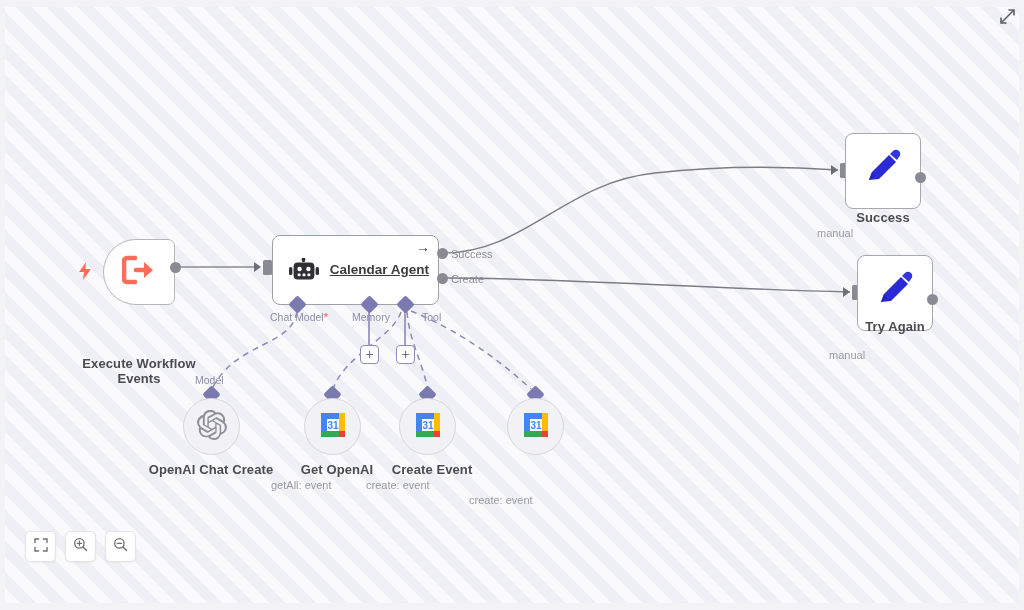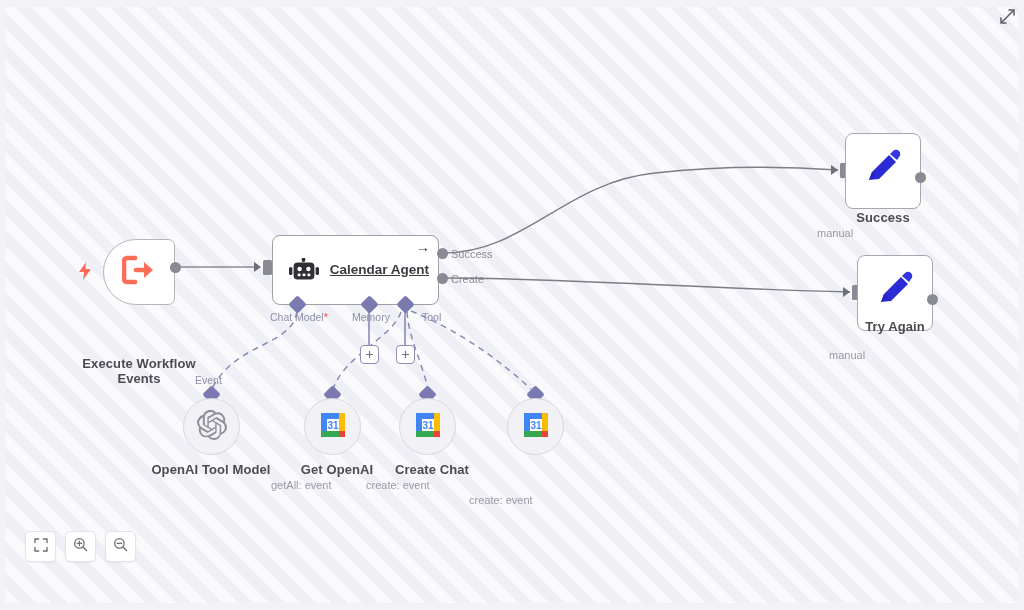--- a/index.html
+++ b/index.html
@@ -283,30 +283,30 @@
           <path d="M6 31 L9 23 L26 6 L33 13 L16 30 Z" fill="#2b2bd6"></path>
           <path d="M27 5 L30 2 A3.6 3.6 0 0 1 36 8 L34 11 Z" fill="#3535e0"></path>
           <path d="M6 31 L9 23 L13 27 Z" fill="#2525bd"></path>
         </svg>
       </span>
     </div>
     <div class="port-dot" style="left:922px; top:287px;"></div>
     <div class="nlabel" style="left:824px; top:312px; width:132px;text-align:center;">Try Again</div>
     <div class="nsub" style="left:824px; top:342px; width:132px;">manual</div>
 
-    <div class="portlabel" style="left:190px; top:367px;">Event</div>
+    <div class="portlabel" style="left:190px; top:367px;">Model</div>
     <div class="diamond" style="left:200px; top:381px;"></div>
     <div class="circ-box" style="left:178px; top:391px;">
       <span>
         <svg width="30" height="30" viewBox="0 0 24 24">
           <path fill="#8f8f99" d="M22.28 9.82a5.99 5.99 0 0 0-.52-4.91 6.05 6.05 0 0 0-6.5-2.9A6 6 0 0 0 4.98 3.8a5.99 5.99 0 0 0-4 2.9 6.05 6.05 0 0 0 .74 7.1 5.98 5.98 0 0 0 .51 4.91 6.05 6.05 0 0 0 6.5 2.9A5.98 5.98 0 0 0 13.26 24a6.06 6.06 0 0 0 5.77-4.21 5.99 5.99 0 0 0 4-2.9 6.06 6.06 0 0 0-.75-7.07zM13.26 22.43a4.48 4.48 0 0 1-2.88-1.04l.14-.08 4.78-2.76a.8.8 0 0 0 .39-.68v-6.74l2.02 1.17a.07.07 0 0 1 .4.06v5.58a4.5 4.5 0 0 1-4.5 4.49zM3.6 18.3a4.47 4.47 0 0 1-.54-3.01l.14.09 4.79 2.76a.77.77 0 0 0 .78 0l5.84-3.37v2.33a.08.08 0 0 1-.03.07l-4.84 2.79a4.5 4.5 0 0 1-6.14-1.65zM2.34 7.9a4.49 4.49 0 0 1 2.35-1.97V11.6a.77.77 0 0 0 .38.68l5.82 3.36L8.87 16.8a.07.07 0 0 1-.07 0l-4.83-2.8a4.5 4.5 0 0 1-1.64-6.14zm16.6 3.86l-5.83-3.4L15.13 7.2a.07.07 0 0 1 .07 0l4.83 2.79a4.49 4.49 0 0 1-.68 8.1v-5.65a.8.8 0 0 0-.4-.68zm2.01-3.02l-.14-.09-4.78-2.79a.78.78 0 0 0-.79 0L9.4 9.23V6.9a.07.07 0 0 1 .03-.07l4.83-2.79a4.5 4.5 0 0 1 6.68 4.65zM8.3 12.87l-2.02-1.17a.08.08 0 0 1-.04-.06V6.07a4.5 4.5 0 0 1 7.37-3.45l-.14.08L8.69 5.46a.8.8 0 0 0-.39.68zm1.1-2.37L12 8.99l2.6 1.5v3l-2.6 1.5-2.6-1.5z"></path>
         </svg>
       </span>
     </div>
-    <div class="nlabel" style="left:140px; top:455px; width:132px;">OpenAI Tool Model</div>
+    <div class="nlabel" style="left:140px; top:455px; width:132px;">OpenAI Chat Create</div>
 
     <div class="diamond" style="left:321px; top:381px;"></div>
     <div class="circ-box" style="left:299px; top:391px;">
       <span>
         <svg width="28" height="28" viewBox="0 0 28 28">
           <rect x="5" y="5" width="18" height="18" fill="#fff"></rect>
           <path d="M2 2 H20 V8 H8 V20 H2 Z" fill="#4285f4"></path>
           <path d="M20 2 H26 V20 H20 Z" fill="#fbbc04"></path>
           <path d="M2 20 H26 V26 H2 Z" fill="#34a853"></path>
           <path d="M20 20 H26 V26 H20 Z" fill="#ea4335"></path>
@@ -325,21 +325,21 @@
           <rect x="5" y="5" width="18" height="18" fill="#fff"></rect>
           <path d="M2 2 H20 V8 H8 V20 H2 Z" fill="#4285f4"></path>
           <path d="M20 2 H26 V20 H20 Z" fill="#fbbc04"></path>
           <path d="M2 20 H26 V26 H2 Z" fill="#34a853"></path>
           <path d="M20 20 H26 V26 H20 Z" fill="#ea4335"></path>
           <path d="M8 8 H20 V20 H8 Z" fill="#fff"></path>
           <text x="14" y="18" font-family="'Liberation Sans',sans-serif" font-size="10" font-weight="bold" fill="#4285f4" text-anchor="middle">31</text>
         </svg>
       </span>
     </div>
-    <div class="nlabel" style="left:361px; top:455px; width:132px;">Create Chat</div>
+    <div class="nlabel" style="left:361px; top:455px; width:132px;">Create Event</div>
     <div class="nsub" style="left:361px; top:472px; width:132px;">create: event</div>
 
     <div class="diamond" style="left:524px; top:381px;"></div>
     <div class="circ-box" style="left:502px; top:391px;">
       <span>
         <svg width="28" height="28" viewBox="0 0 28 28">
           <rect x="5" y="5" width="18" height="18" fill="#fff"></rect>
           <path d="M2 2 H20 V8 H8 V20 H2 Z" fill="#4285f4"></path>
           <path d="M20 2 H26 V20 H20 Z" fill="#fbbc04"></path>
           <path d="M2 20 H26 V26 H2 Z" fill="#34a853"></path>

